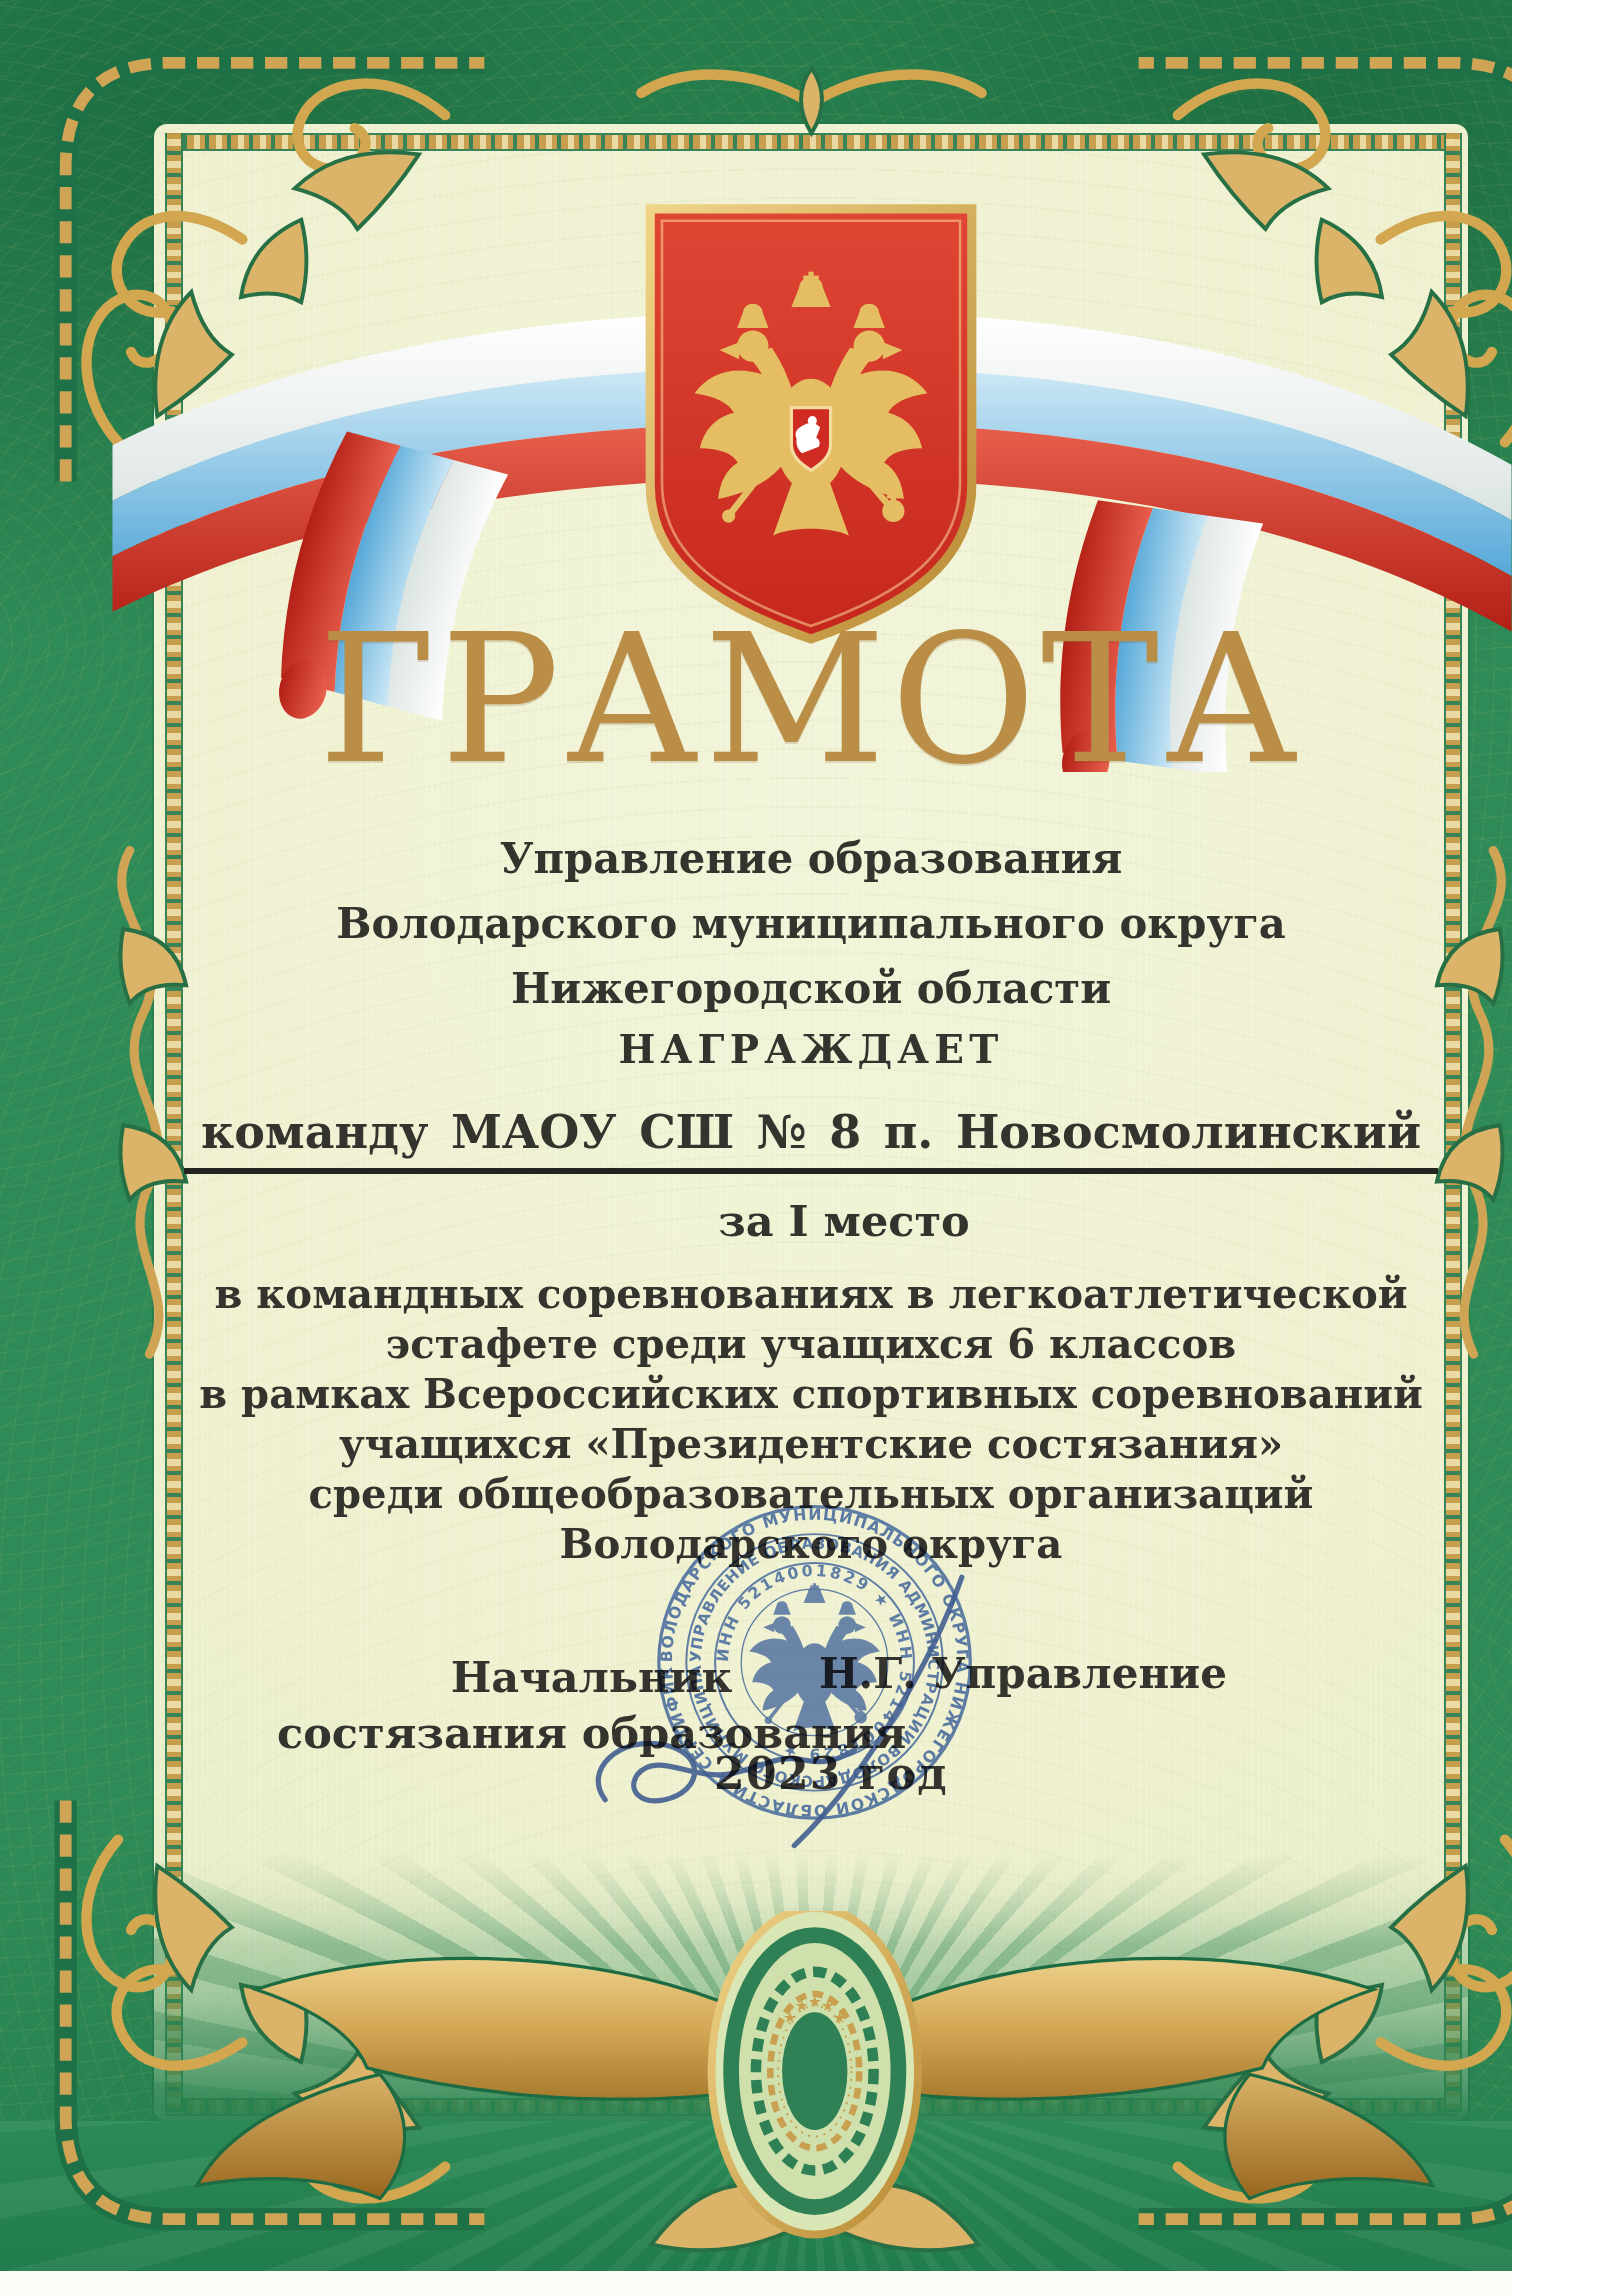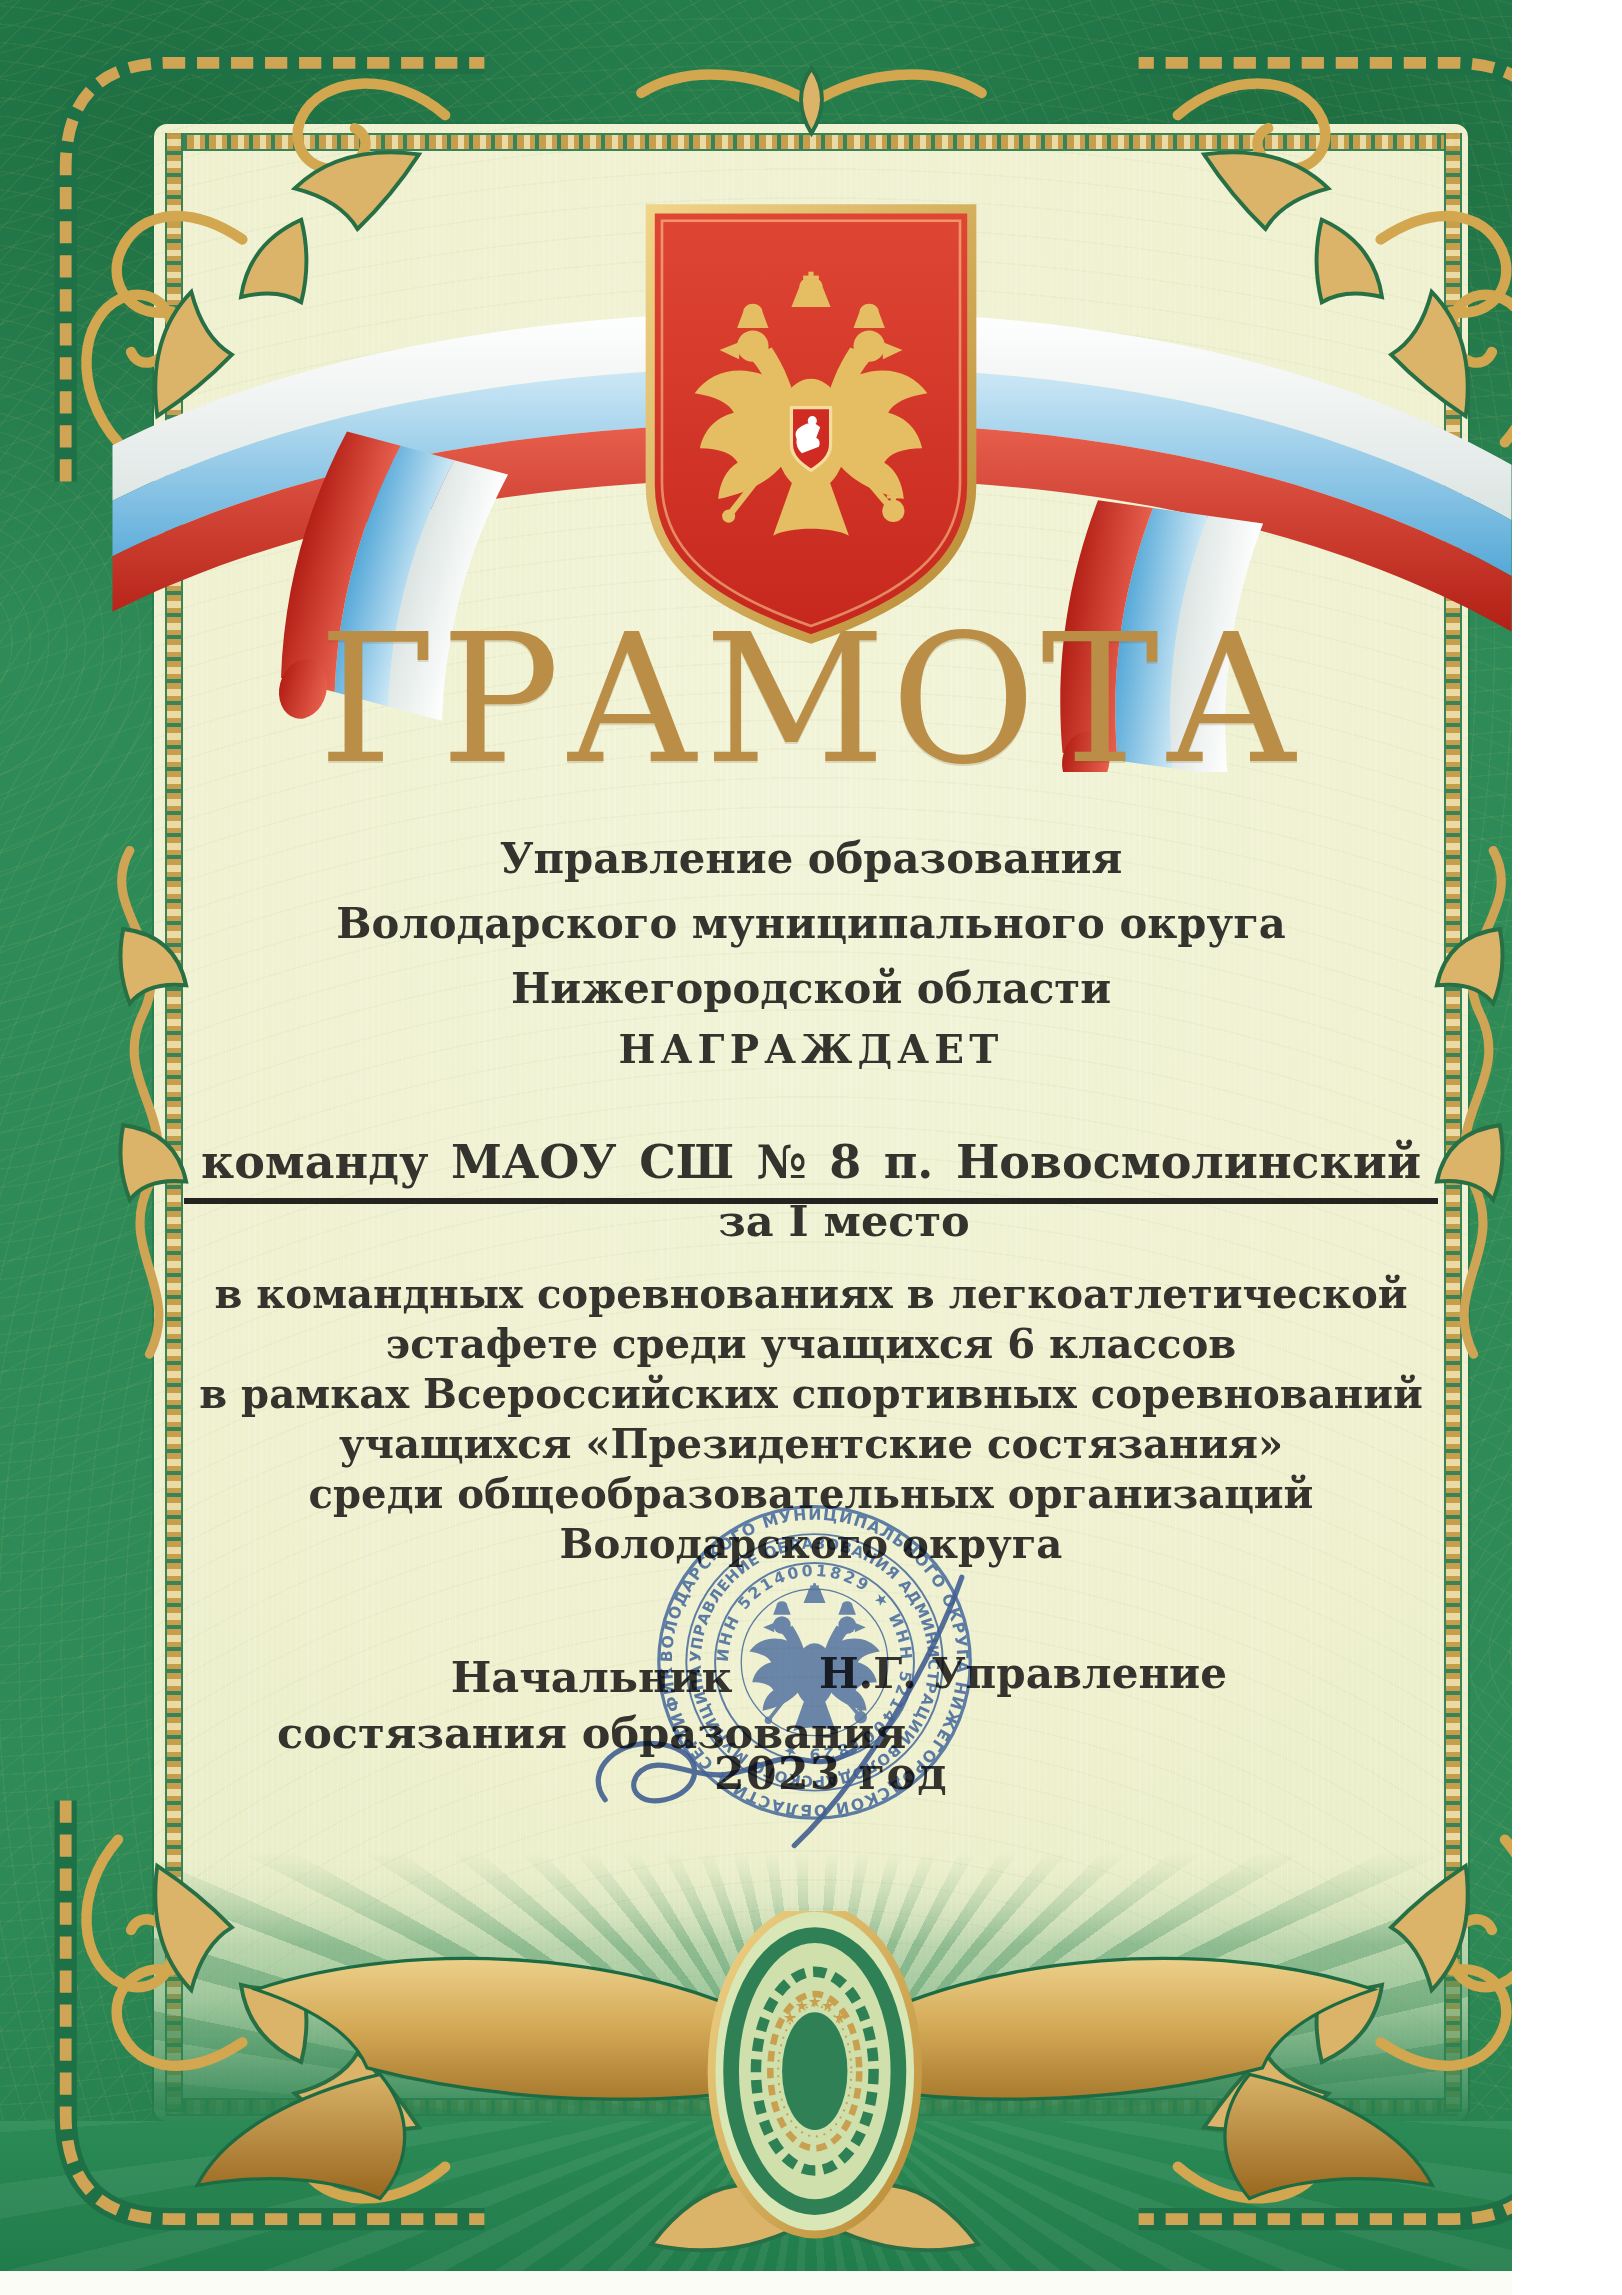--- a/index.html
+++ b/index.html
@@ -47,21 +47,21 @@
       linear-gradient(180deg,#2b8a55,#217c4b);
   }
   .scan-bottom{position:absolute;left:0;top:2271px;width:1623px;height:25px;background:#fcfcf7;}
   .scan-right{position:absolute;left:1616px;top:0;width:6.5px;height:2295px;background:#fcfcf7;opacity:.9;}
 
   .txt{position:absolute;left:154px;width:1314px;text-align:center;color:#35332e;}
   .title{top:612px;font-size:177px;line-height:1;color:#bb8e48;letter-spacing:5.2px;font-weight:400;
          text-shadow:0 2px 0 rgba(110,75,20,.18);}
   .issuer{top:826px;font-size:43px;font-weight:700;line-height:65px;transform:scaleX(.97);}
   .verb{top:1026px;font-size:39px;font-weight:700;letter-spacing:5.2px;}
-  .recipient{top:1105px;font-size:46px;font-weight:700;margin-top:30px;}
+  .recipient{top:1105px;font-size:46px;font-weight:700;}
   .recipient span{border-bottom:6.5px solid #23231f;padding:0 17px 9.2px;word-spacing:6.5px;}
   .place{top:1196px;font-size:43px;font-weight:700;padding-left:33px;}
   .body{top:1269px;font-size:41px;font-weight:700;line-height:50px;transform:scaleX(.98);}
   .sig-role{position:absolute;left:277px;top:1649px;font-size:43px;font-weight:700;line-height:56px;color:#35332e;text-align:center;}
   .sig-name{position:absolute;right:285px;top:1649px;font-size:42px;font-weight:700;color:#35332e;}
   .year{position:absolute;left:174px;width:1314px;top:1748px;text-align:center;font-size:44px;font-weight:700;letter-spacing:1.3px;color:#35332e;}
 
   .flag{position:absolute;left:92px;top:249px;width:1440px;height:523px;}
   .arms{position:absolute;left:628px;top:193px;width:366px;height:458px;}
   .stamp{position:absolute;left:543px;top:1492px;width:458px;height:380px;mix-blend-mode:multiply;opacity:.95;}

